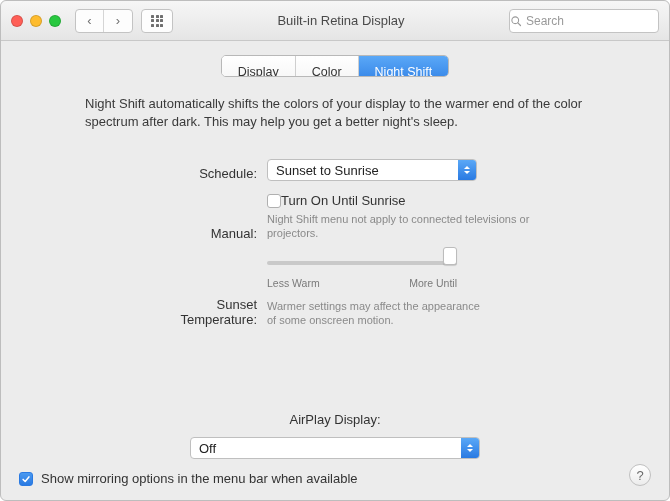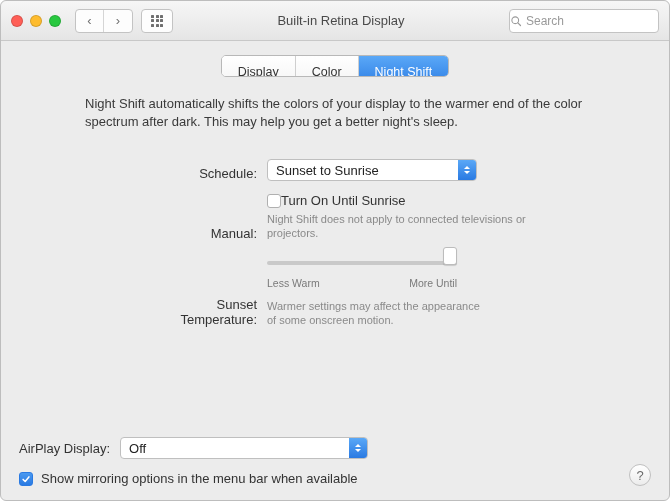--- a/index.html
+++ b/index.html
@@ -149,22 +149,22 @@
     box-shadow: 0 1px 1px rgba(0,0,0,0.15);
   }
   .slider-labels {
     display: flex; justify-content: space-between;
     font-size: 10.5px; color: #7a7a7a; margin-top: 4px;
   }
   .footer {
     margin-top: auto;
     padding-top: 14px;
   }
-  .footer-row1 { display: flex; align-items: center; gap: 10px; margin-bottom: 12px; }
-  .footer-row1 .popup { width: 248px; }
+  .footer-row1 { display: flex; align-items: center; gap: 10px; margin-bottom: 12px; flex-direction: column; }
+  .footer-row1 .popup { width: 290px; }
   .footer-row2 { display: flex; align-items: center; gap: 8px; font-size: 13px; color: #333; }
   .help {
     position: absolute; right: 18px; bottom: 14px;
     width: 22px; height: 22px; border-radius: 50%;
     border: 1px solid #c0c0c0; background: linear-gradient(#ffffff,#ececec);
     display: flex; align-items: center; justify-content: center;
     font-size: 13px; color: #6a6a6a;
   }
 </style>
 </head>
@@ -233,21 +233,21 @@
         </div>
       </div>
 
       <div class="row">
         <div class="label">Manual:</div>
         <div class="control">
           <div class="check-row">
             <span class="checkbox"></span>
             <span>Turn On Until Sunrise</span>
           </div>
-          <div class="hint">Night Shift does not apply to connected televisions or projectors.</div>
+          <div class="hint">Night Shift menu not apply to connected televisions or projectors.</div>
         </div>
       </div>
 
       <div class="row">
         <div class="label">Sunset Temperature:</div>
         <div class="control">
           <div class="slider-wrap">
             <div class="slider">
               <div class="track"></div>
               <div class="thumb"></div>

